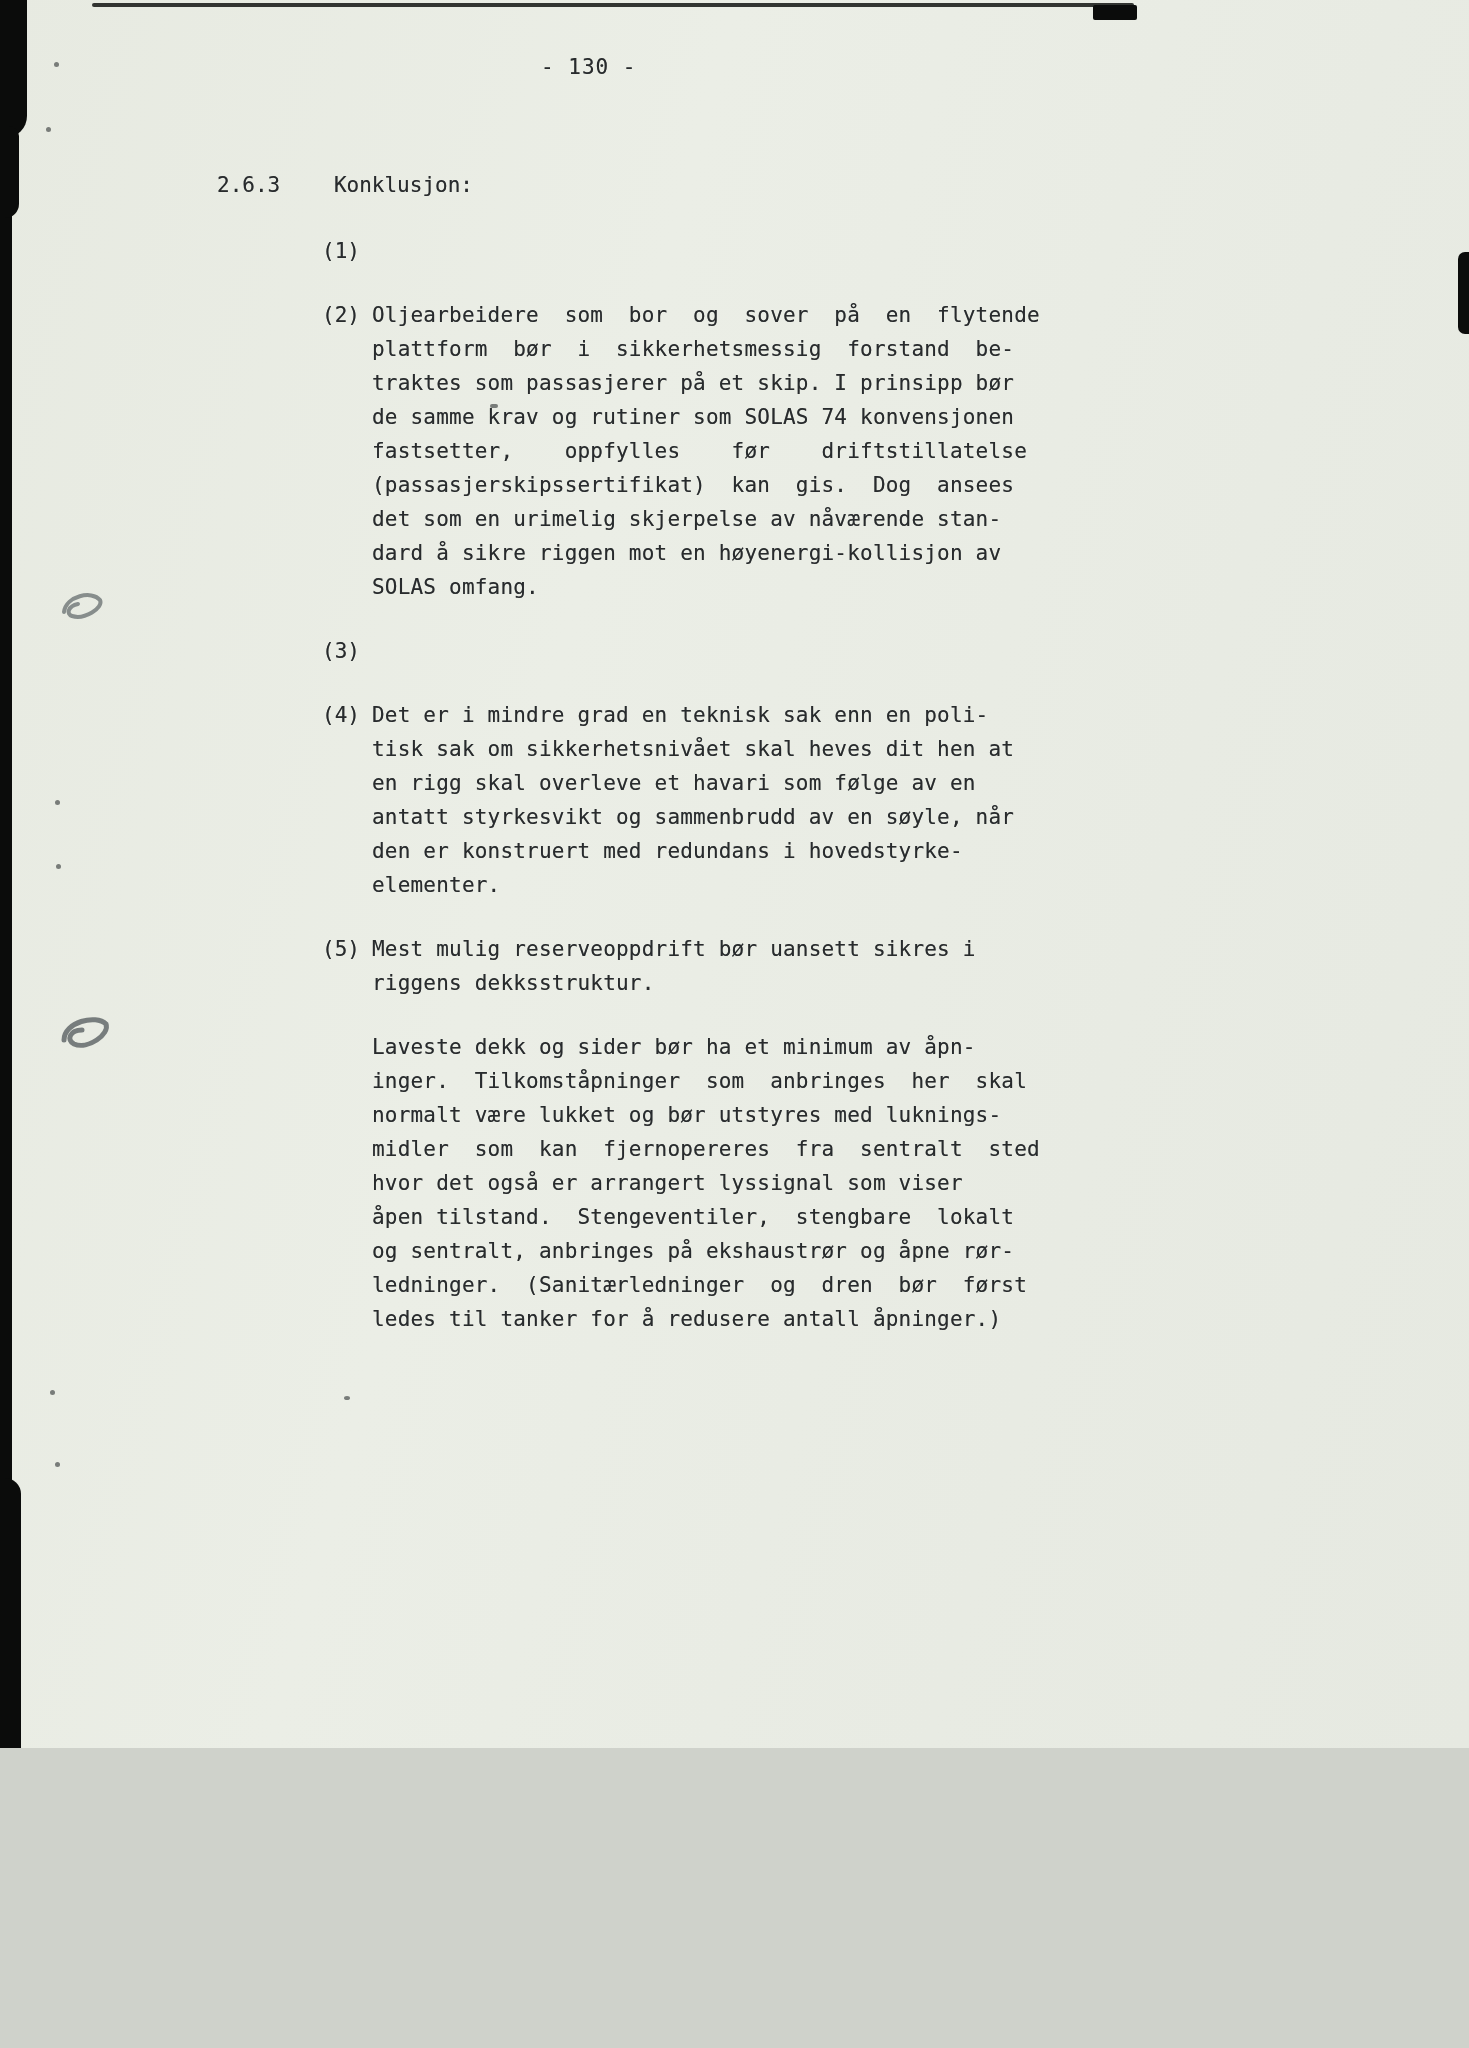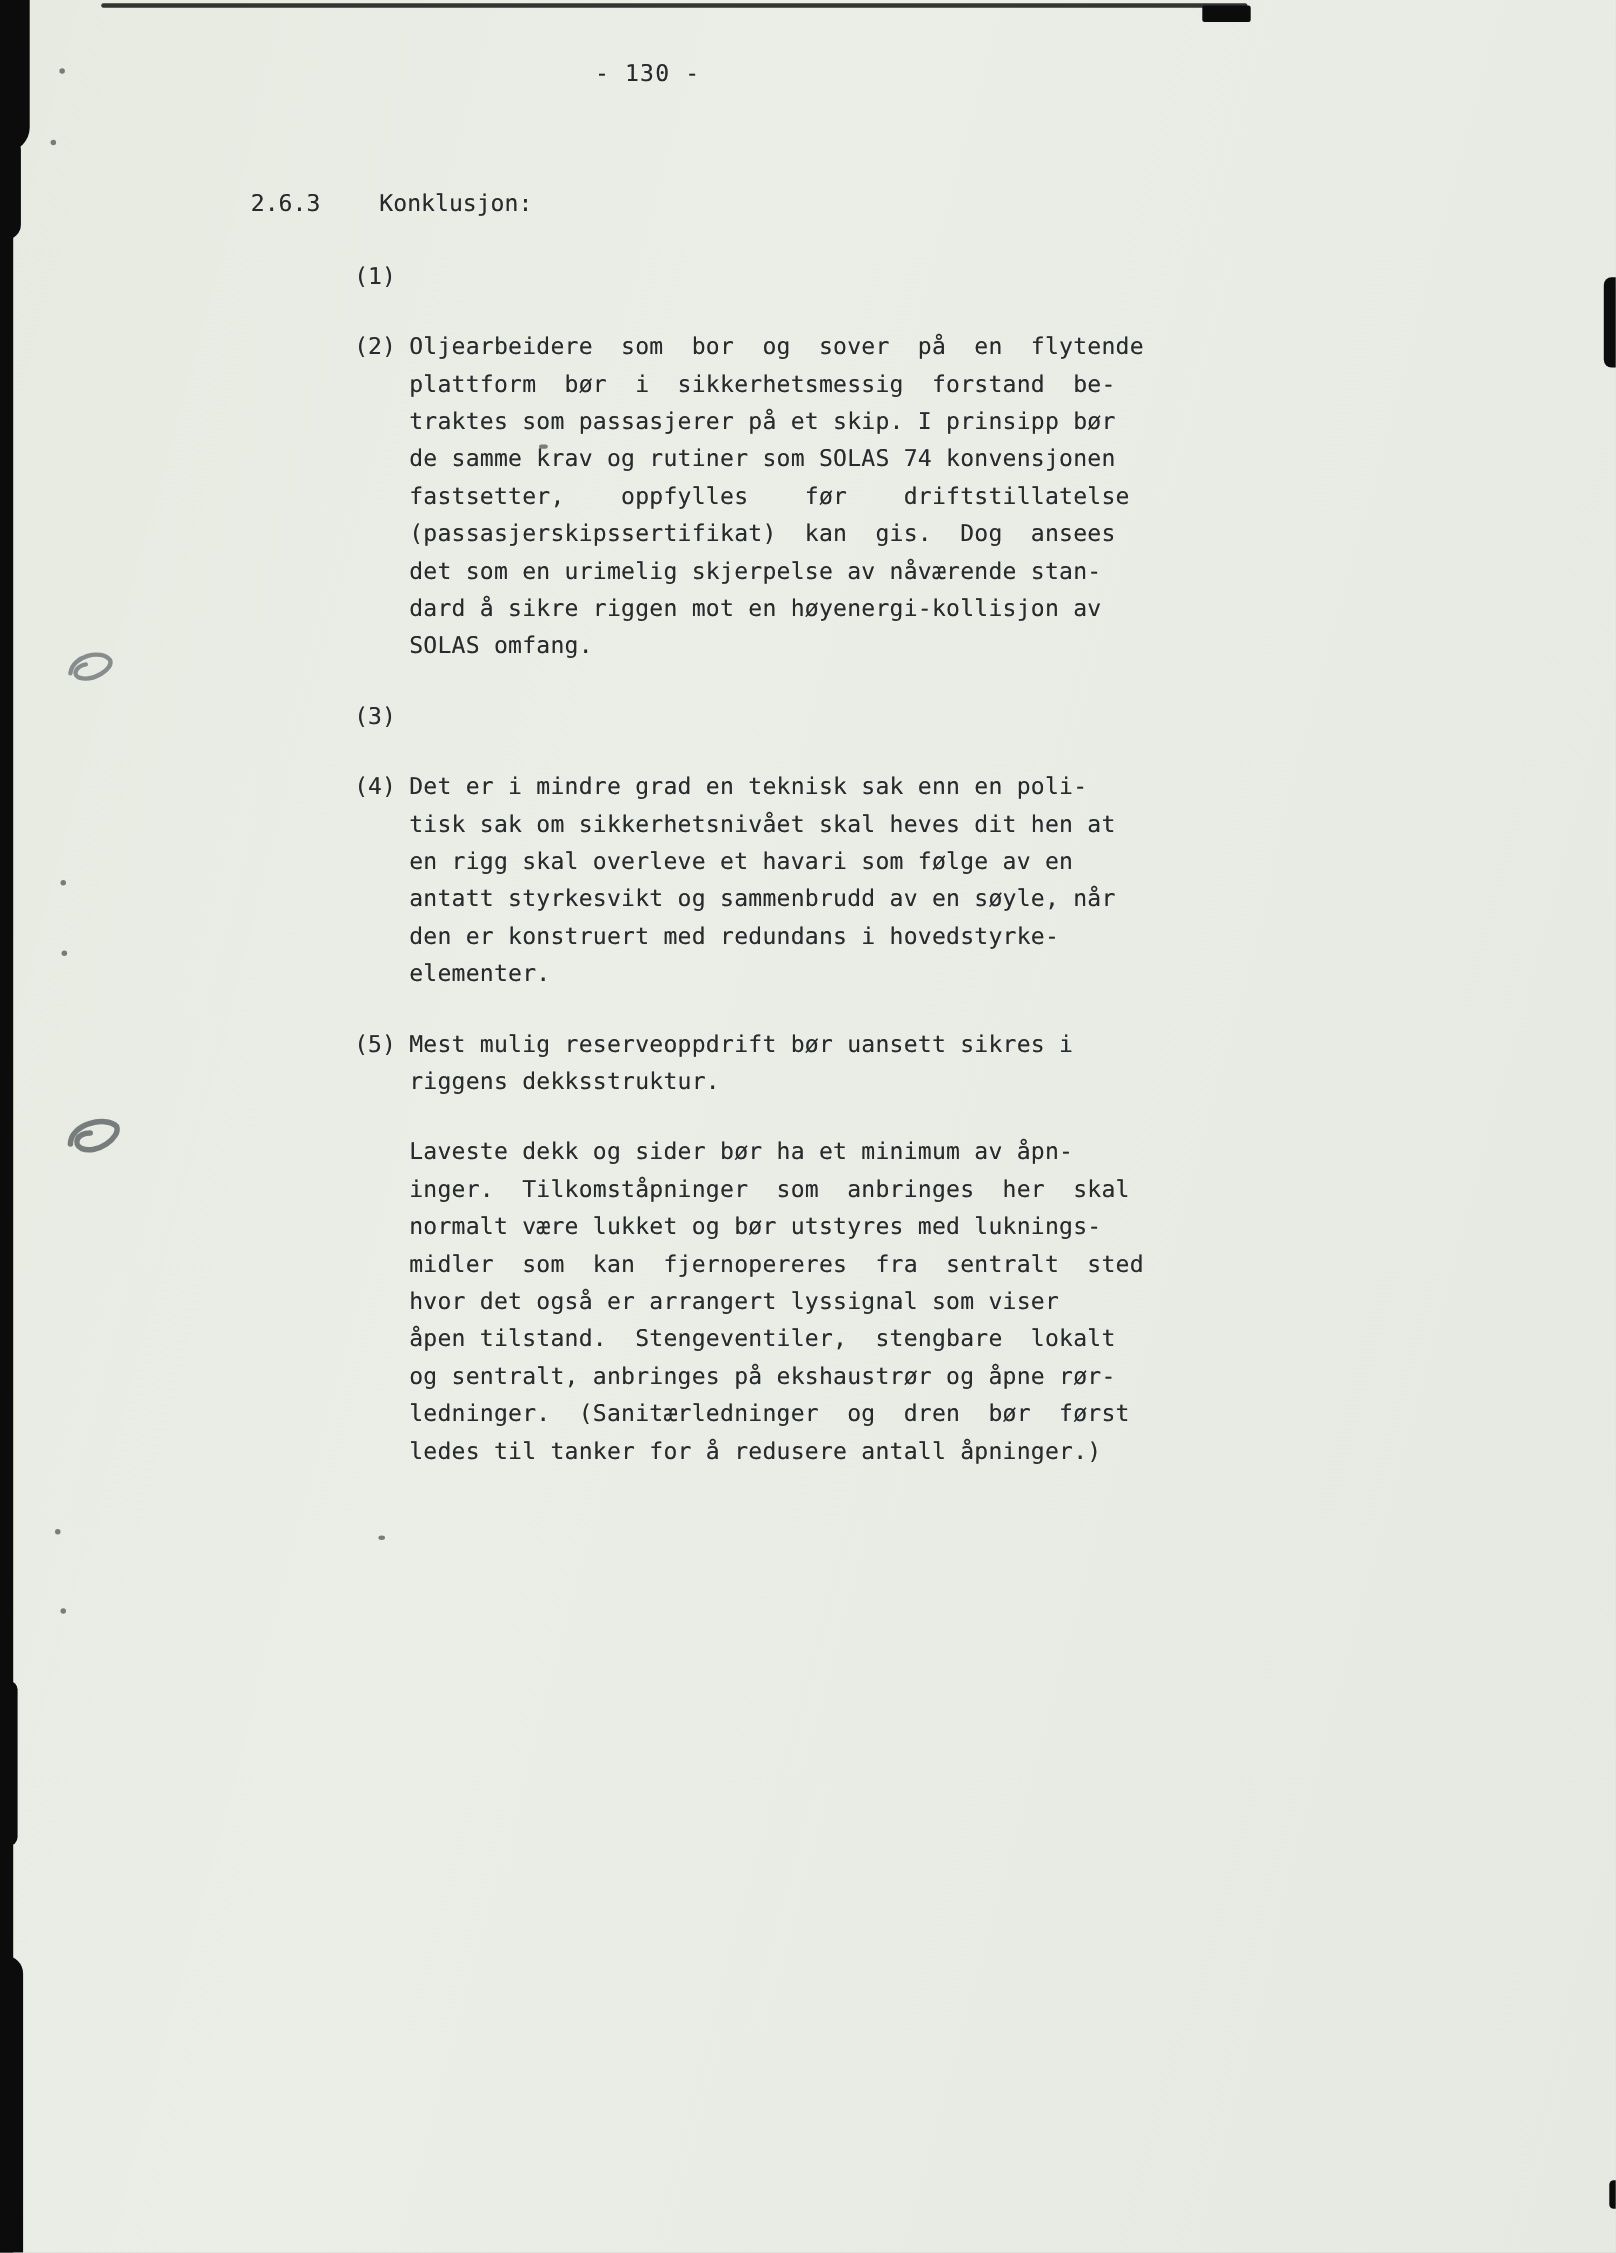--- a/index.html
+++ b/index.html
@@ -1,20 +1,20 @@
 <!DOCTYPE html>
 <html><head>
 <meta charset="utf-8">
 <title>Scanned document page</title>
 <style>
   html, body { margin: 0; padding: 0; background: #cfd2cb; }
   .page {
     position: relative;
     width: 1469px;
-    height: 2048px;
+    height: 1748px;
     margin: 0 auto;
     overflow: hidden;
     background: linear-gradient(105deg, #e7eae1 0%, #ebeee6 38%, #e8ebe3 72%, #e6e9e1 100%);
     font-family: "DejaVu Sans Mono", "Liberation Mono", monospace;
     font-size: 21px;
     line-height: 34px;
     color: #282b2d;
     text-shadow: 0 0 0.6px rgba(45,48,50,0.45);
   }
 
@@ -35,21 +35,21 @@
   .edge-right-notch  { position:absolute; right:0; top:252px; width:11px; height:82px; background:#0b0c0b;
                        border-radius: 7px 0 0 7px; }
   .edge-right-notch2 { position:absolute; right:0; top:1982px; width:6px; height:26px; background:#0b0c0b;
                        border-radius: 4px 0 0 4px; }
 
   .smudge { position:absolute; opacity:.85; }
   .speck  { position:absolute; width:5px; height:5px; border-radius:50%; background:#3c4041; opacity:.65; }
 
   
   .pagenum { position:absolute; left:541px; top:50px; letter-spacing:1px; }
-  .heading { position:absolute; left:228px; top:168px; }
+  .heading { position:absolute; left:217px; top:168px; }
   .heading .sec-id { display:inline-block; margin-right:41px; }
 
   .content { position:absolute; left:322px; top:234px; width:760px; }
   .item    { display:flex; margin-bottom:30px; }
   .item .marker { flex:0 0 50px; width:50px; }
   .item .text   { margin:0; font:inherit; white-space:pre; letter-spacing:0.2px; }
   .item.continuation { margin-top:4px; }
 </style>
 </head>
 <body>

